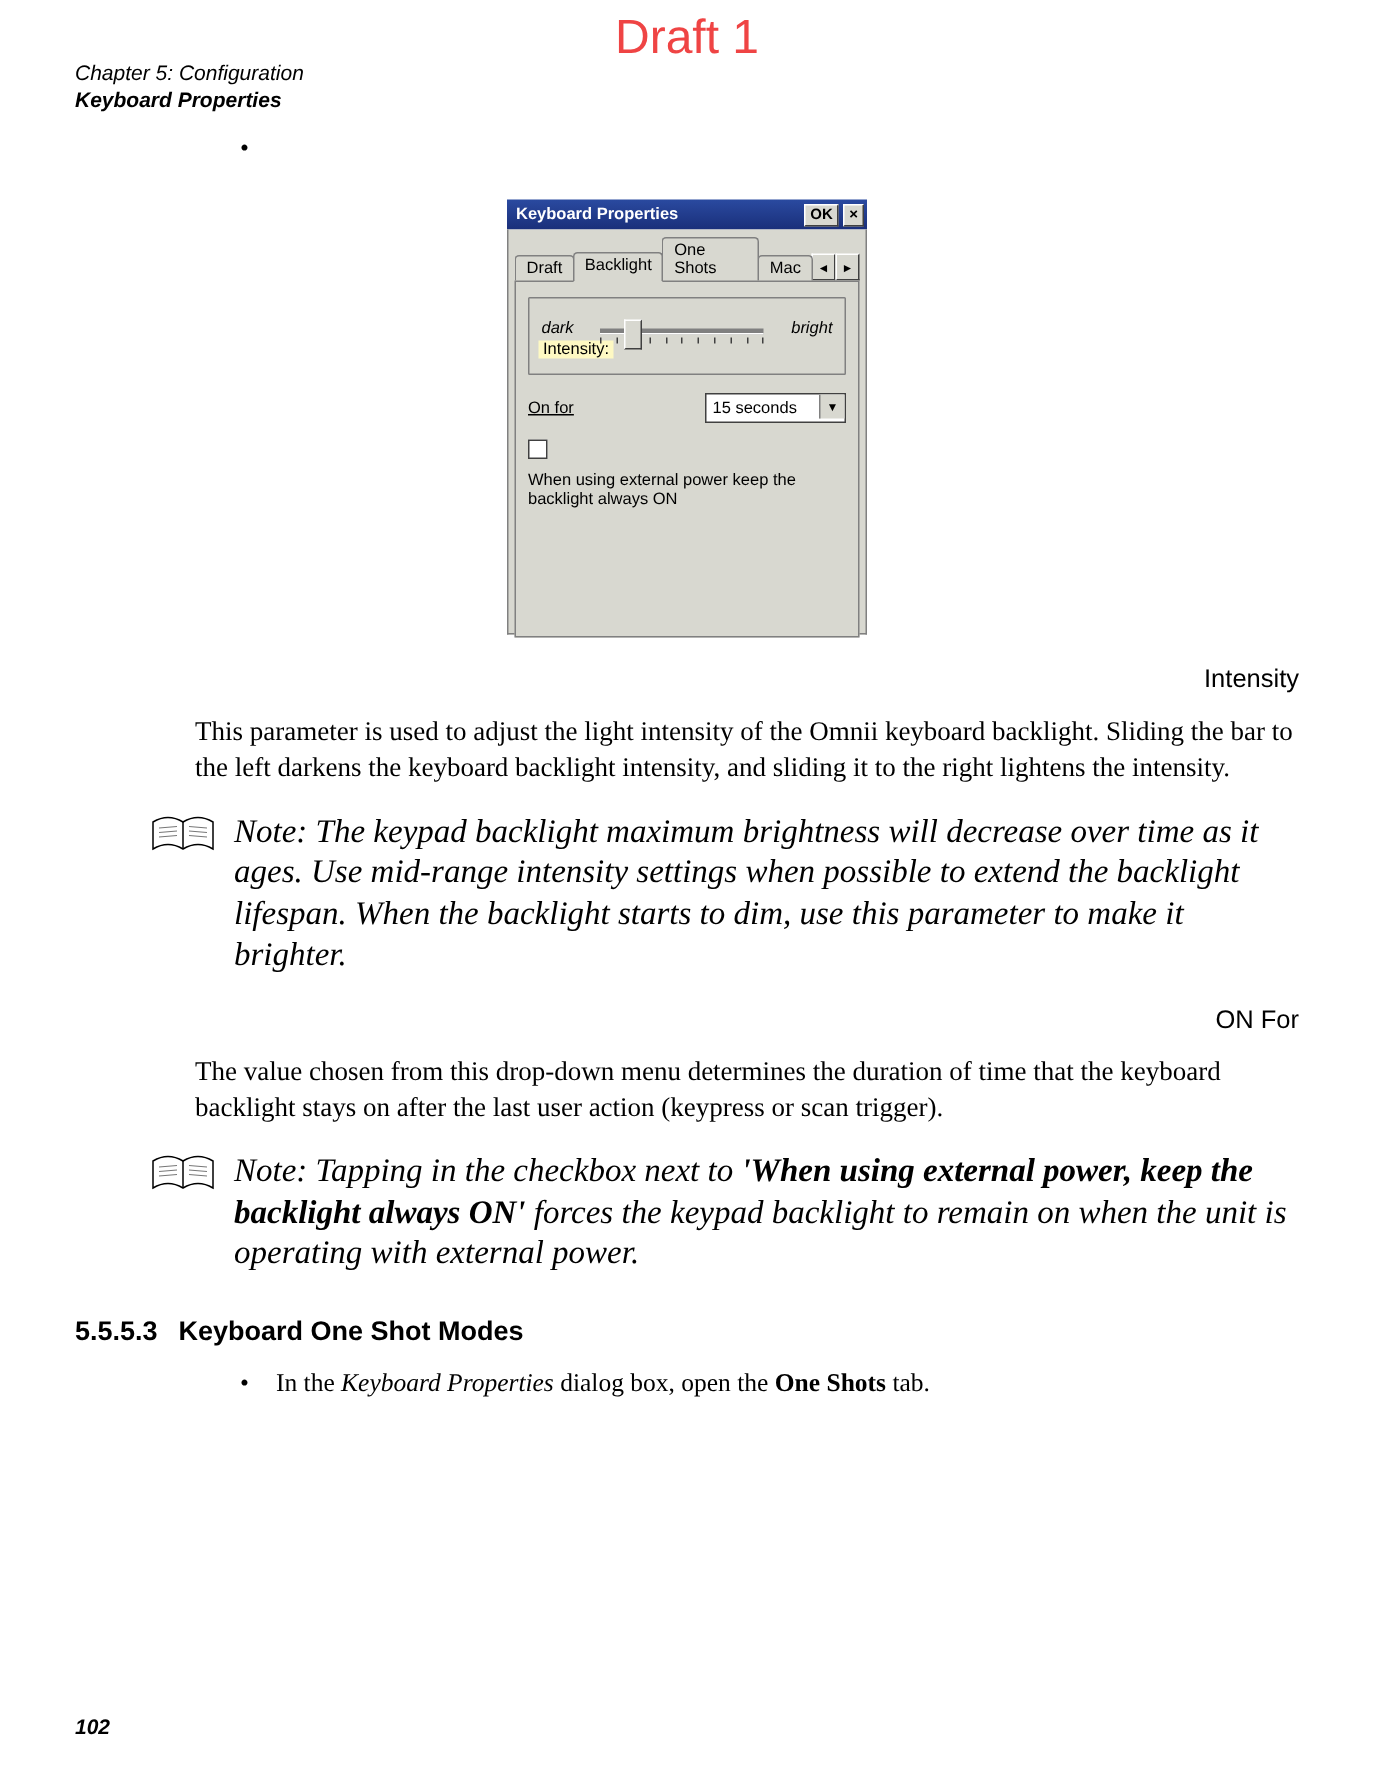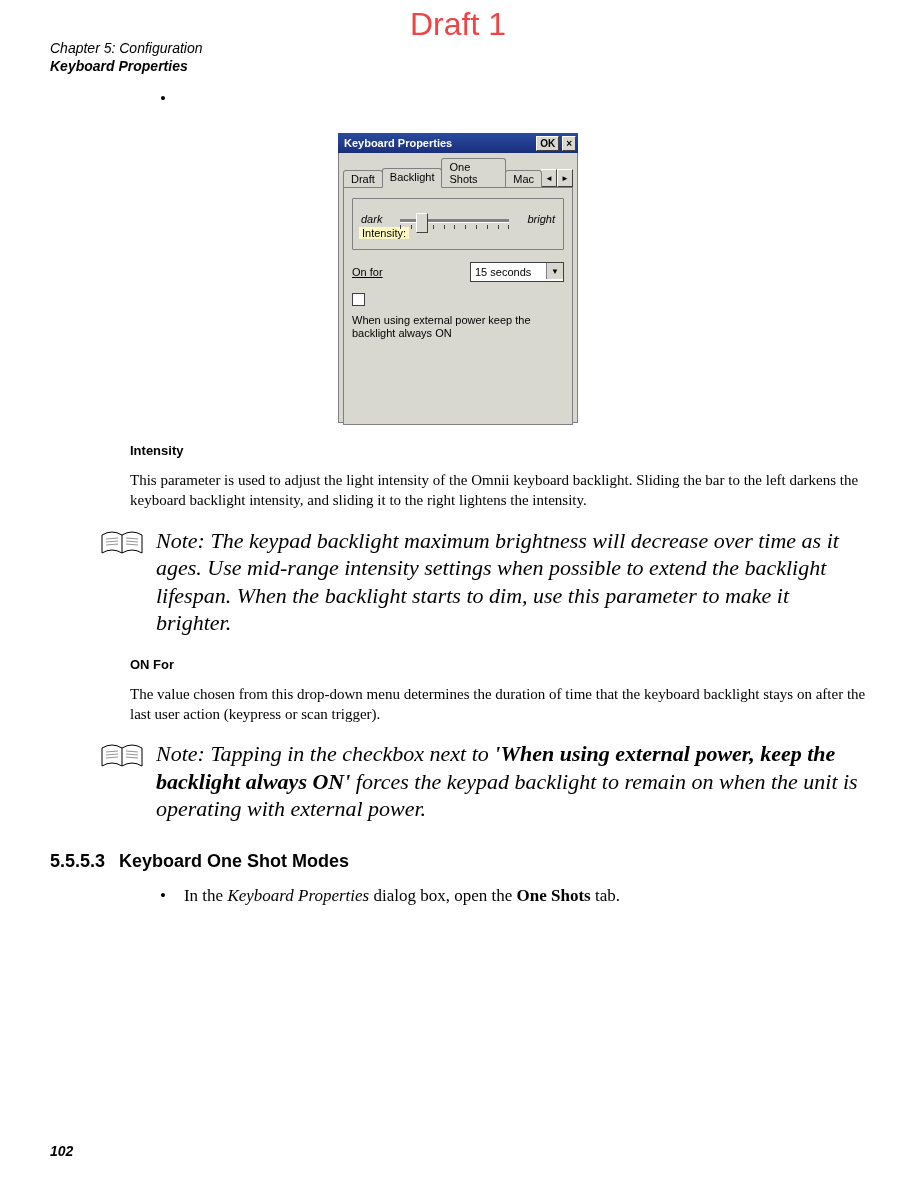--- a/index.html
+++ b/index.html
@@ -39,38 +39,39 @@
   .section-heading {
     font-family: "Trebuchet MS", Arial, sans-serif;
     font-weight: 700;
     font-size: 18px;
     margin-top: 28px;
     display: flex;
     gap: 14px;
   }
   .sub-heading {
     font-family: "Trebuchet MS", Arial, sans-serif;
-    font-weight: 700;
-    font-size: 13px;
+    font-weight: 400;
+    font-size: 17px;
     margin-top: 20px;
     margin-left: 80px;
+    text-align: right;
   }
   .bullet-line {
     margin-top: 14px;
     margin-left: 110px;
     font-size: 17px;
     font-family: "Times New Roman", Times, serif;
     display: flex;
     gap: 18px;
     align-items: flex-start;
   }
   .body-text {
     margin-top: 12px;
     margin-left: 80px;
-    font-size: 15px;
+    font-size: 18px;
     line-height: 1.35;
     font-family: "Times New Roman", Times, serif;
   }
   .note-block {
     display: flex;
     align-items: flex-start;
     gap: 12px;
     margin-top: 16px;
     margin-left: 50px;
     font-size: 22px;

